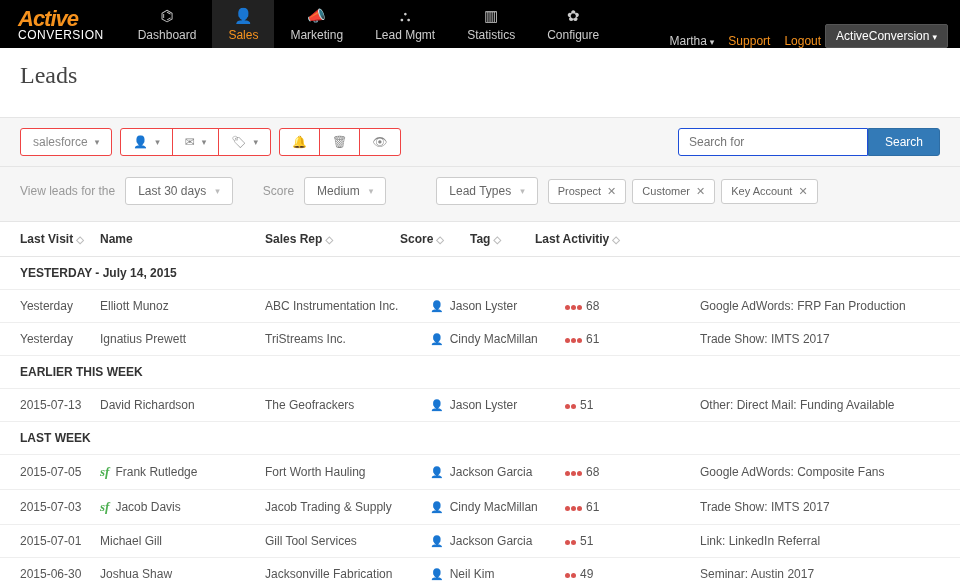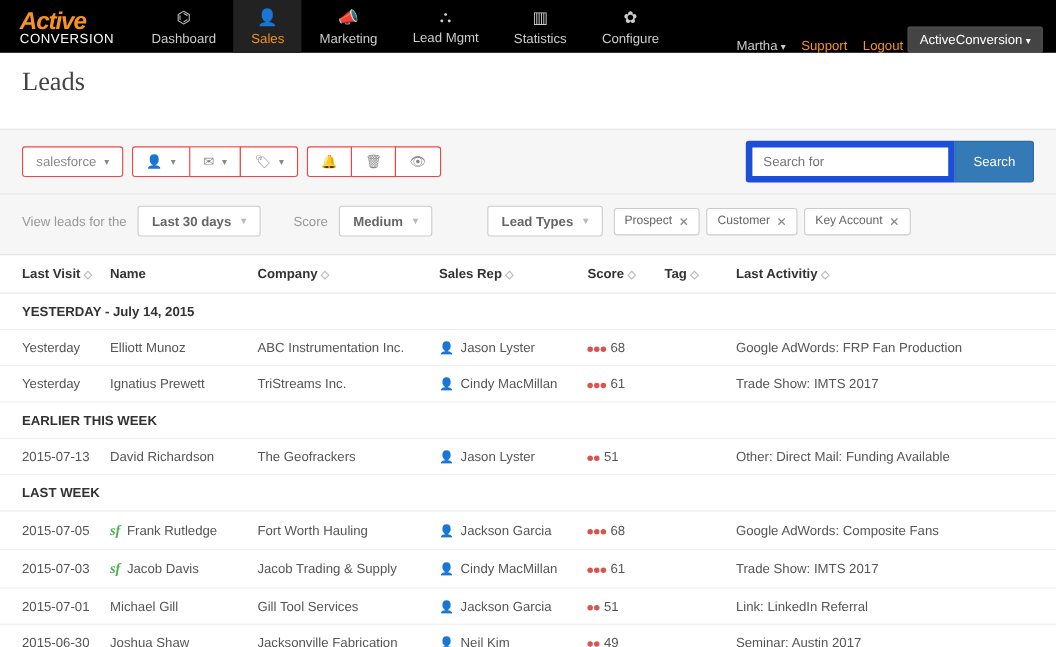--- a/index.html
+++ b/index.html
@@ -21,31 +21,31 @@
 .page { padding: 14px 20px; }
 .page-title { font-size: 24px; font-weight: 400; color: #444; margin-bottom: 14px; font-family: Liberation Serif, serif; }
 .toolbar { background: #f6f6f6; border: 1px solid #e5e5e5; border-left: none; border-right: none; padding: 10px 20px; display: flex; align-items: center; gap: 8px; }
 .btn { background: #fff; border: 1px solid #ef4444; border-radius: 3px; padding: 6px 12px; font-size: 12px; cursor: pointer; color: #888; display: inline-flex; align-items: center; gap: 4px; }
 .btn-group { display: inline-flex; }
 .btn-group .btn { border-radius: 0; margin-left: -1px; }
 .btn-group .btn:first-child { border-radius: 3px 0 0 3px; margin-left: 0; }
 .btn-group .btn:last-child { border-radius: 0 3px 3px 0; }
 .spacer { flex: 1; }
 .search-wrap { display: flex; }
-.search-input { border: 6px solid #1d4ed8; border-radius: 3px 0 0 3px; padding: 6px 10px; font-size: 12px; width: 190px; }
+.search-input { border: 1px solid #1d4ed8; border-radius: 3px 0 0 3px; padding: 6px 10px; font-size: 12px; width: 190px; }
 .search-btn { background: #337ab7; color: #fff; border: 1px solid #2e6da4; border-radius: 0 3px 3px 0; padding: 6px 16px; font-size: 12px; cursor: pointer; }
 .filters { background: #f6f6f6; border-bottom: 1px solid #e5e5e5; padding: 10px 20px 16px; display: flex; align-items: center; gap: 10px; }
 .filter-label { color: #999; font-size: 12px; }
-.dd { background: #fff; border: 1px solid #ccc; border-radius: 3px; padding: 6px 12px; font-size: 12px; cursor: pointer; color: #666; display: inline-flex; align-items: center; gap: 6px; font-weight: bold; }
+.dd { background: #fff; border: 1px solid #ccc; border-radius: 3px; padding: 6px 12px; font-size: 12px; cursor: pointer; color: #666; display: inline-flex; align-items: center; gap: 6px; }
 .chip { background: #fff; border: 1px solid #ccc; border-radius: 3px; padding: 5px 9px; font-size: 11px; color: #666; display: inline-flex; align-items: center; gap: 6px; }
 .chip .x { color: #888; cursor: pointer; font-size: 11px; }
 .table { width: 100%; }
 .thead { display: flex; padding: 10px 20px; border-bottom: 1px solid #e5e5e5; font-weight: 700; color: #333; font-size: 12px; }
 .col-visit { width: 80px; }
-.col-name { width: 134px; }
+.col-name { width: 165px; }
 .col-company { width: 165px; }
 .col-rep { width: 135px; }
 .col-score { width: 70px; }
 .col-tag { width: 65px; }
 .col-activity { flex: 1; }
 .sort { color: #bbb; font-size: 10px; margin-left: 3px; cursor: pointer; }
 .group-header { padding: 9px 20px; font-weight: 700; font-size: 12px; color: #333; border-bottom: 1px solid #eee; }
 .row { display: flex; padding: 9px 20px; border-bottom: 1px solid #eee; font-size: 12px; color: #555; align-items: center; }
 .rep-icon { color: #aaa; margin-right: 6px; font-size: 11px; }
 .score-dots { display: inline-flex; gap: 1px; margin-right: 4px; }
@@ -168,21 +168,20 @@
         <span>Key Account</span>
         <span class="x">✕</span>
       </span>
     </div>
 </div>
 
 <div class="table">
   <div class="thead">
     <div class="col-visit"><span>Last Visit</span><span class="sort">◇</span></div>
     <div class="col-name"><span>Name</span></div>
-    <div class="col-company"><span>Company</span><span class="sort">◇</span></div>
     <div class="col-rep"><span>Sales Rep</span><span class="sort">◇</span></div>
     <div class="col-score"><span>Score</span><span class="sort">◇</span></div>
     <div class="col-tag"><span>Tag</span><span class="sort">◇</span></div>
     <div class="col-activity"><span>Last Activitiy</span><span class="sort">◇</span></div>
   </div>
   <div id="tbody">
       <div class="group-header">YESTERDAY - July 14, 2015</div>
       <div class="row">
         <div class="col-visit">Yesterday</div>
         <div class="col-name">Elliott Munoz</div>

